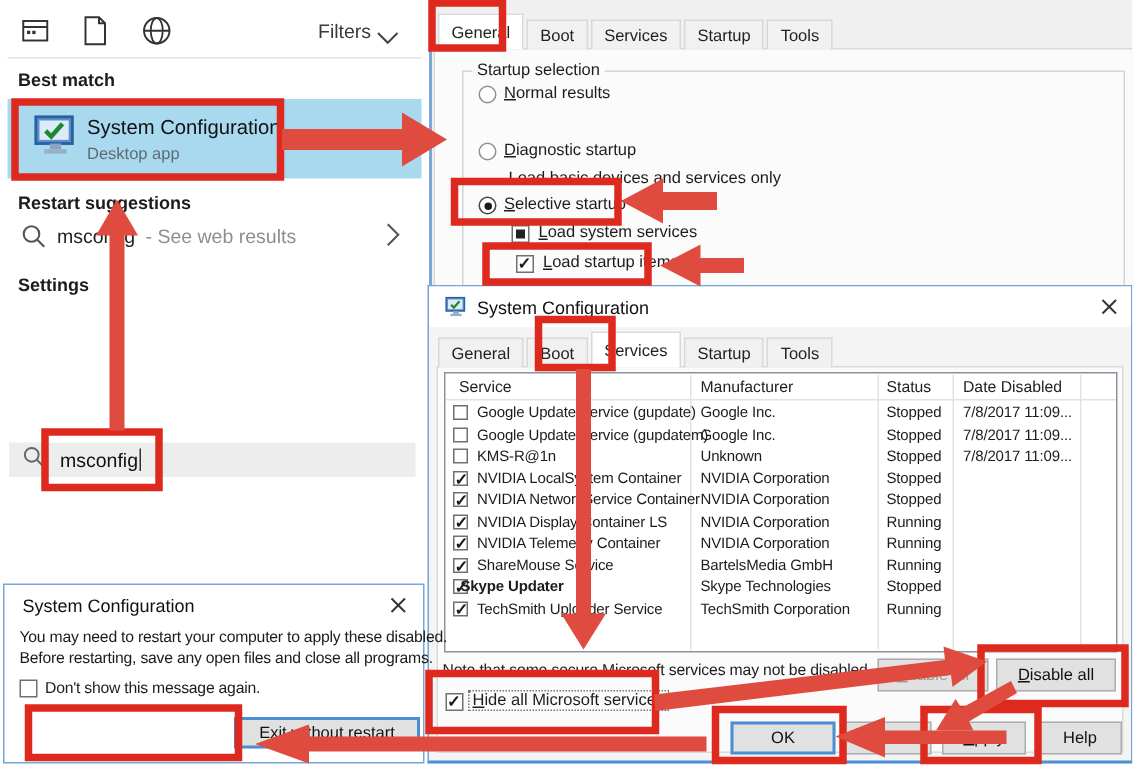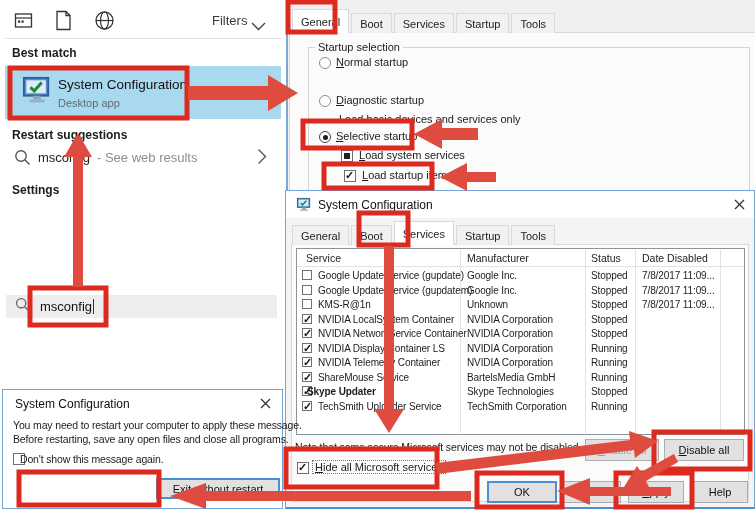--- a/index.html
+++ b/index.html
@@ -173,21 +173,21 @@
       <div class="tab">
           <span>Tools</span>
         </div>
     </div>
 
     <div class="abs groupbox" style="left:20px; top:47px; width:442px; height:160px;"></div>
     <div class="abs group-legend" style="left:27px; top:41px;">Startup selection</div>
 
     <div class="abs radio" style="left:31px; top:57px;"></div>
     <div class="abs dlg-label" style="left:48px; top:56px;">
-      <span class="accel">Normal startup</span></div>
+      <span class="accel">Normal results</span></div>
 
     <div class="abs radio" style="left:31px; top:95px;"></div>
     <div class="abs dlg-label" style="left:48px; top:94px;">
       <span class="accel">Diagnostic startup</span></div>
     <div class="abs dlg-desc" style="left:51px; top:113px;">Load basic devices and services only</div>
 
     <div class="abs radio selected" style="left:31px; top:131px;"></div>
     <div class="abs dlg-label" style="left:48px; top:130px;">
       <span class="accel">Selective startup</span></div>
 
@@ -354,24 +354,24 @@
   </div>
 
   <div class="abs restart-dialog">
     <div class="abs titlebar-text" style="left:12px; top:7px;">System Configuration</div>
     <div class="abs close-btn" style="left:250px; top:3px; width:24px; height:20px;">
       <svg width="11" height="11" viewBox="0 0 11 11">
           <line x1="1" y1="1" x2="10" y2="10" stroke="#333" stroke-width="1.3"></line>
           <line x1="10" y1="1" x2="1" y2="10" stroke="#333" stroke-width="1.3"></line>
         </svg>
     </div>
-    <div class="abs msg-text" style="left:10px; top:29px;">You may need to restart your computer to apply these message.</div>
+    <div class="abs msg-text" style="left:10px; top:29px;">You may need to restart your computer to apply these disabled.</div>
     <div class="abs msg-text" style="left:10px; top:43px;">Before restarting, save any open files and close all programs.</div>
     <span class="abs cb" style="left:10px; top:63px;"></span>
-    <div class="abs msg-text" style="left:17px; top:63px;">Don't show this message again.</div>
+    <div class="abs msg-text" style="left:27px; top:63px;">Don't show this message again.</div>
     <button class="abs win-btn default" style="left:153px; top:88px; width:124px; height:21px;">
       <span>Exit without restart</span>
       </button>
   </div>
 
   <svg class="abs overlay" viewBox="0 0 755 510">
 
     <rect x="288" y="2" width="47" height="30" fill="none" stroke-width="5" stroke="#de2a1e"></rect>
     <rect x="10" y="68" width="177" height="50" fill="none" stroke-width="5" stroke="#de2a1e"></rect>
     <rect x="30" y="288" width="76" height="37" fill="none" stroke-width="5" stroke="#de2a1e"></rect>

